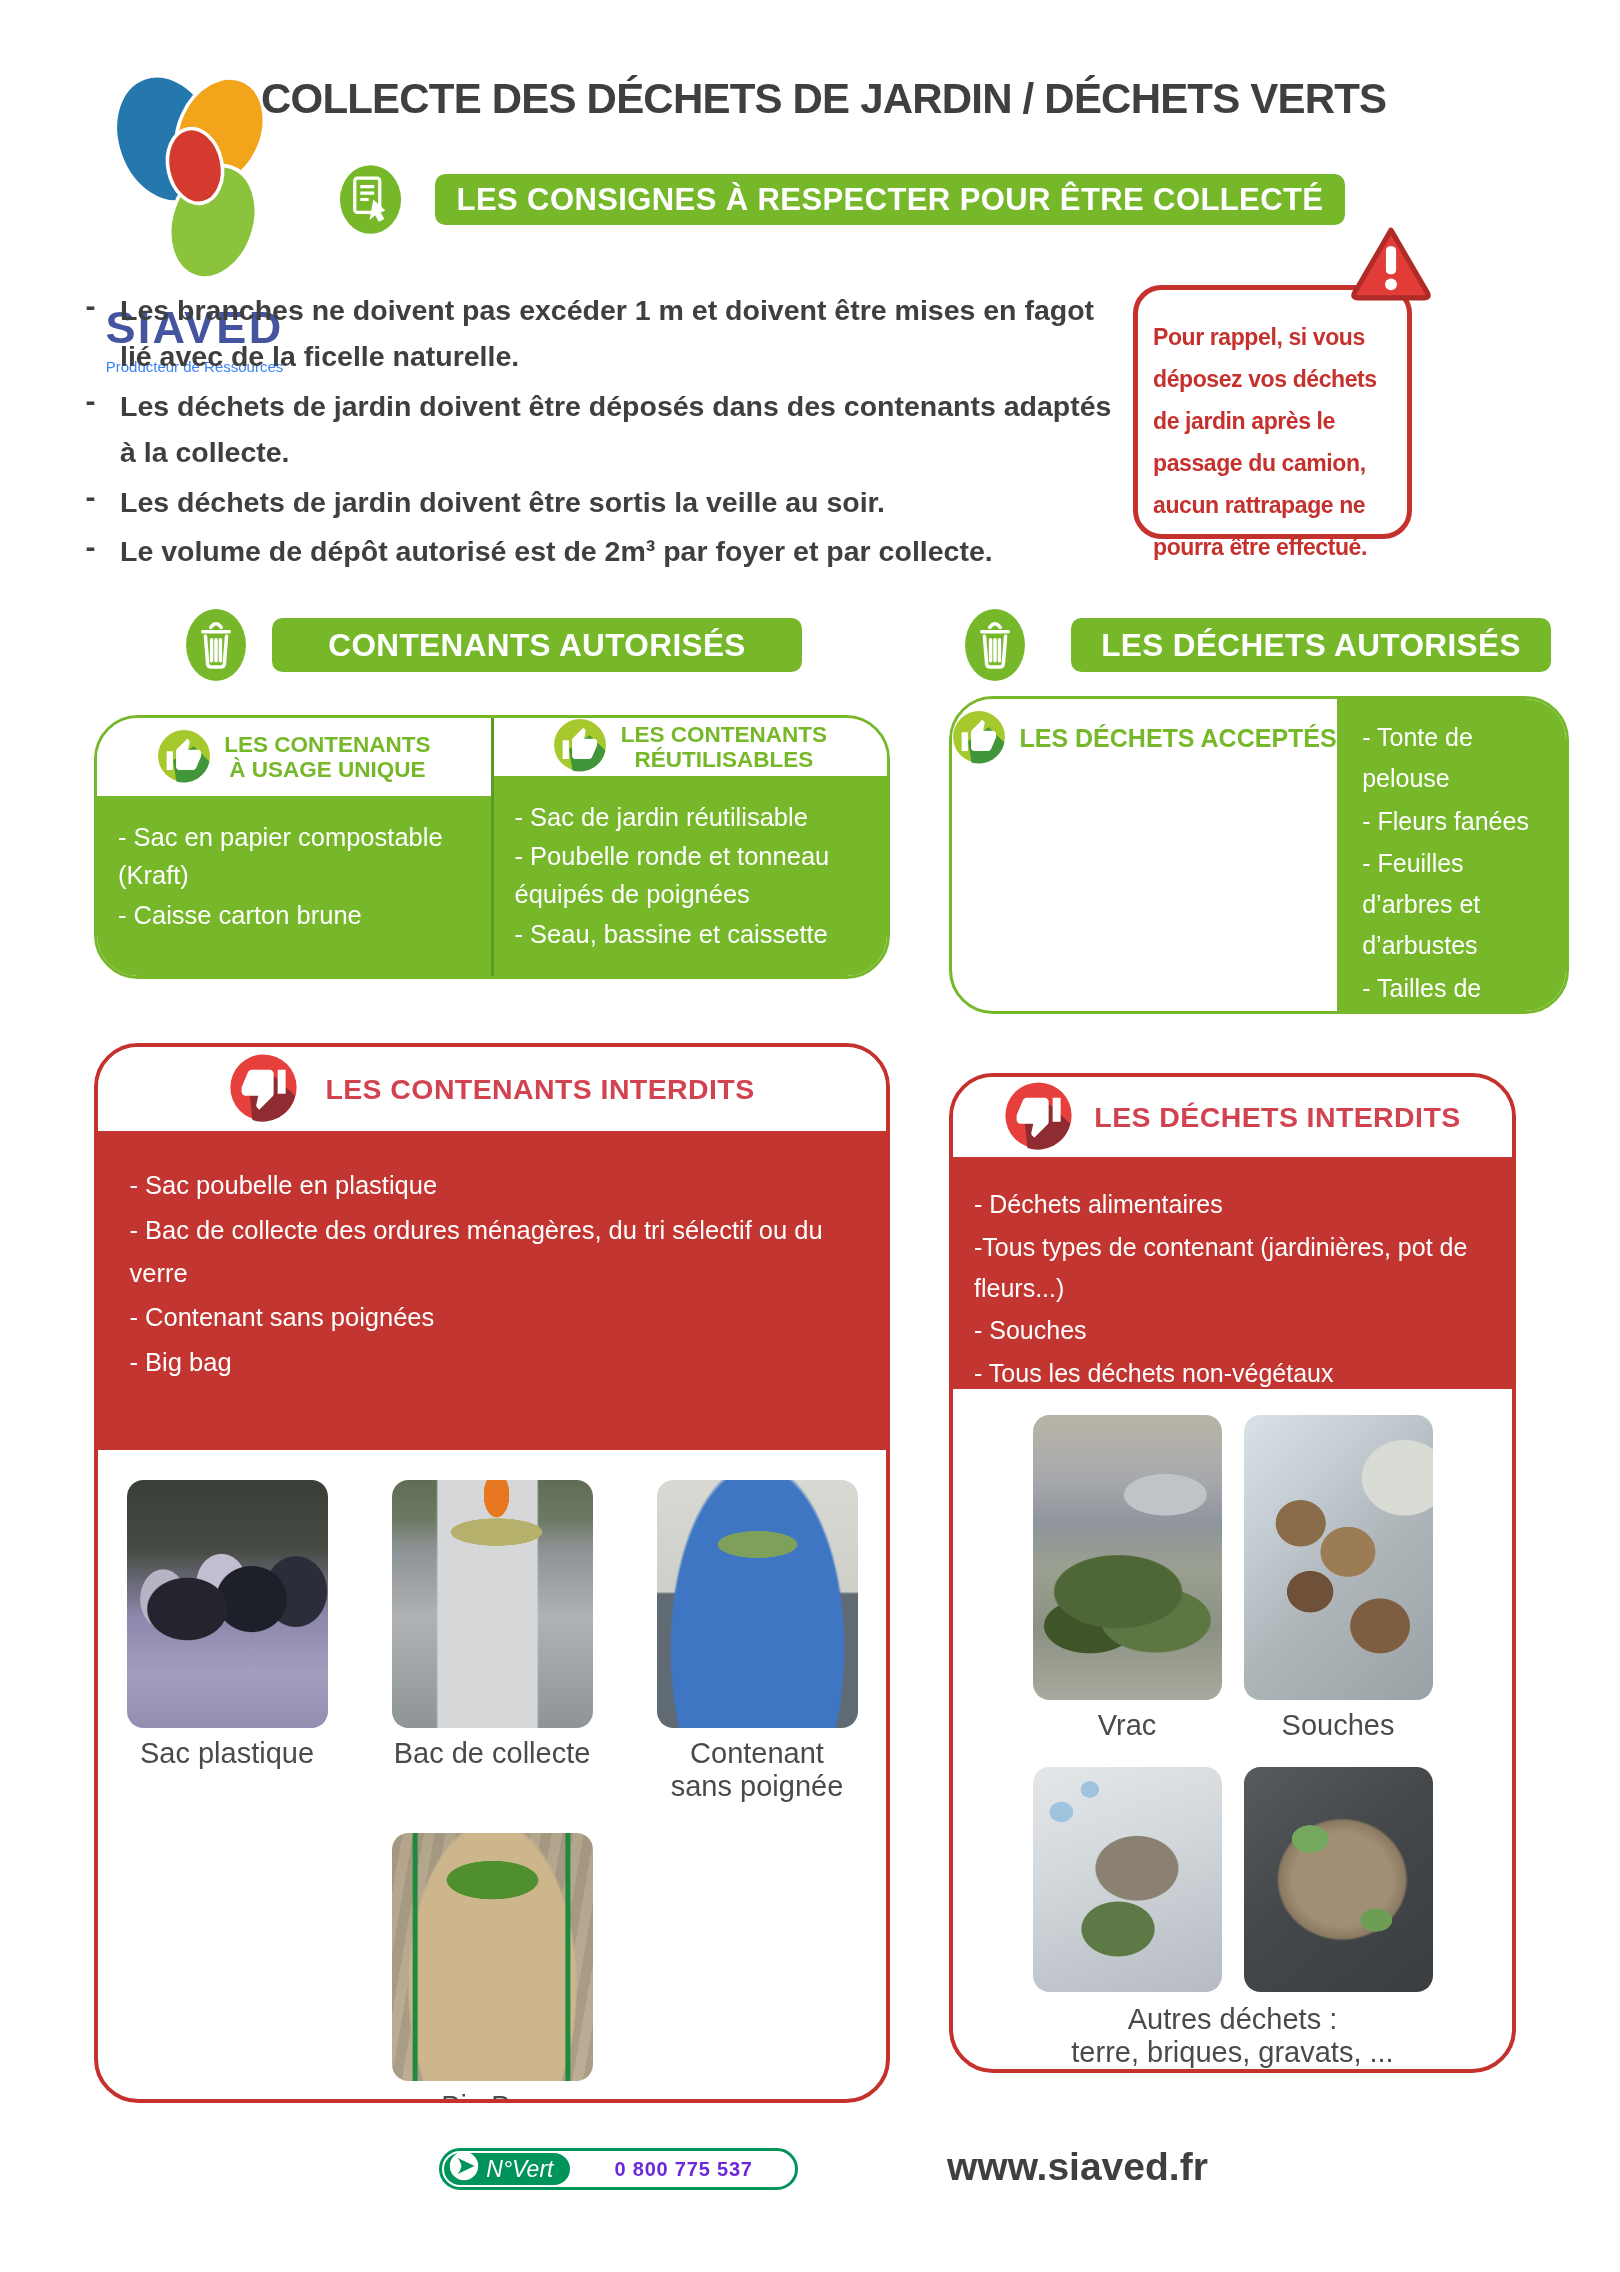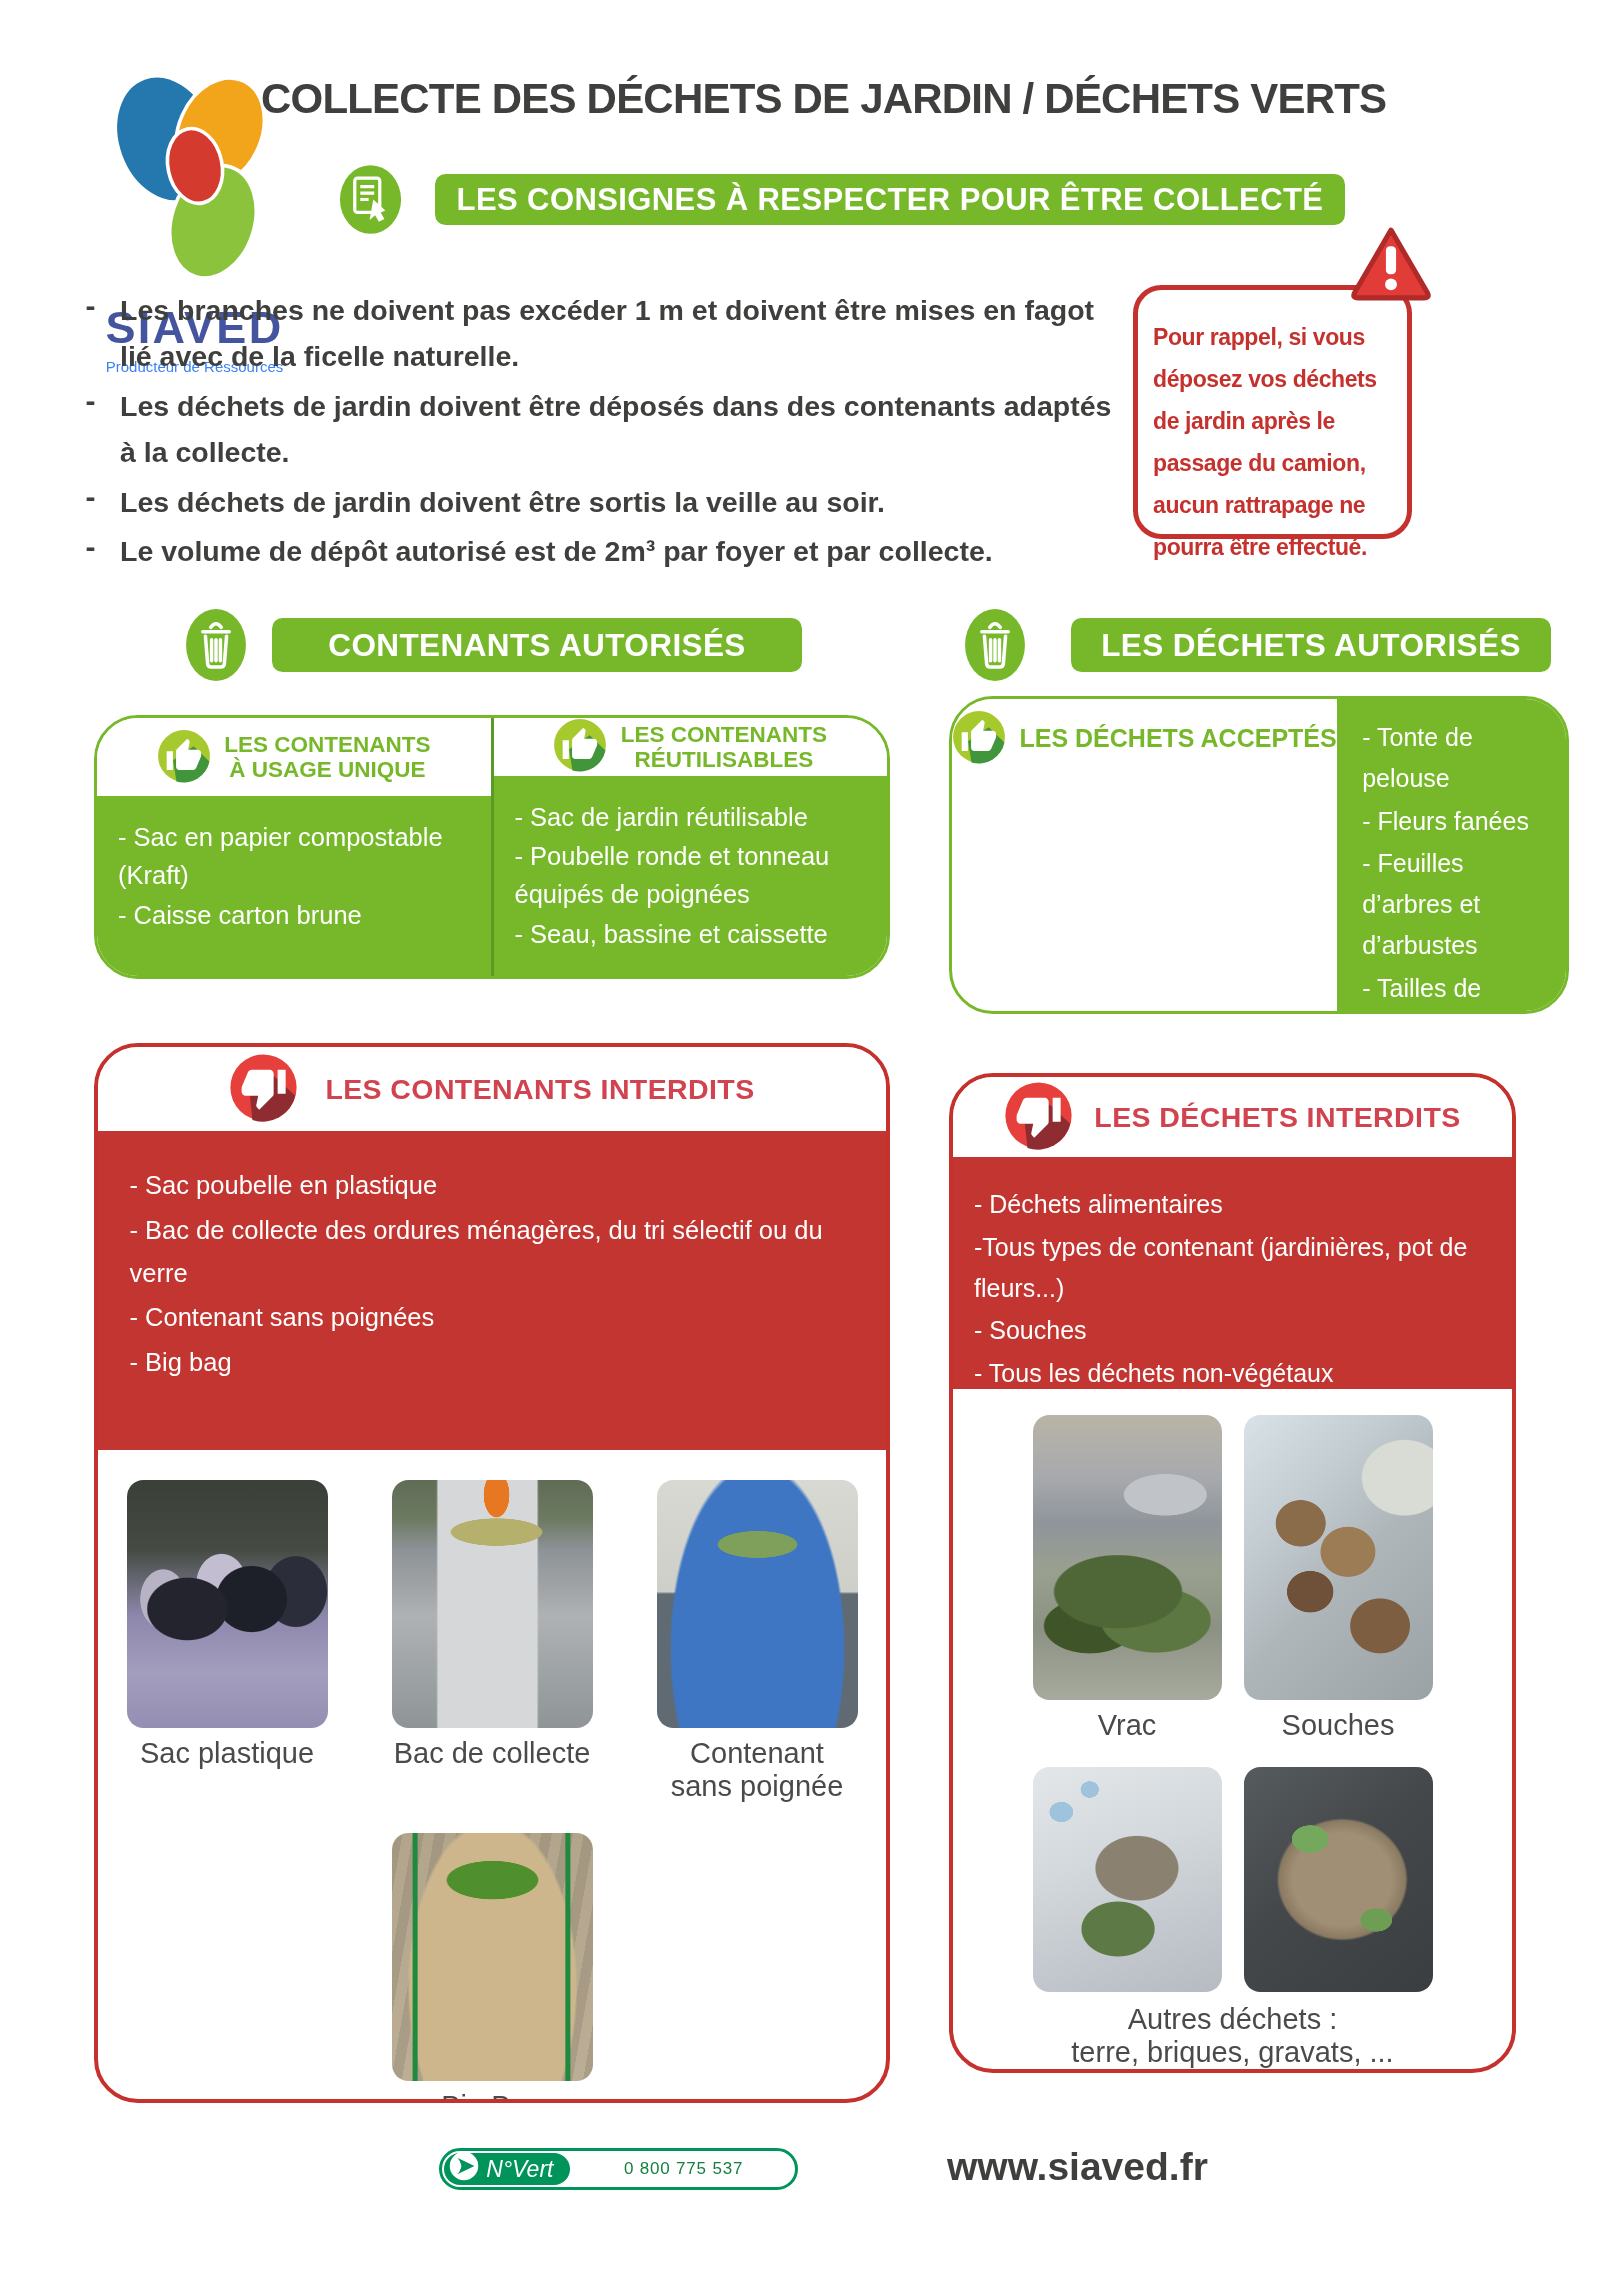--- a/index.html
+++ b/index.html
@@ -117,22 +117,22 @@
     radial-gradient(30px 22.5px at 35% 32%,#74a85c 60%,transparent 62%),
     radial-gradient(26px 19px at 70% 68%,#6d9e54 60%,transparent 62%),
     radial-gradient(ellipse 90px 84px at 52% 50%,#a08f74 55%,#8a7a62 70%,transparent 73%),
     linear-gradient(140deg,#565b5e 0%,#44484b 45%,#3a3e41 100%);}
 
   
   .nvert{left:439px;top:2148px;width:359px;height:42px;border:3px solid #00935a;border-radius:24px;
          display:flex;background:#fff;box-sizing:border-box;}
   .nvert-left{background:#00935a;border-radius:19.5px;margin:2.3px;padding:0 16.5px 0 4.5px;display:flex;
               align-items:center;gap:7.5px;color:#fff;font-style:italic;font-weight:normal;font-size:23px;white-space:nowrap;}
-  .nvert-num{flex:1;display:flex;align-items:center;justify-content:center;color:#15803d;
-             font-weight:normal;font-size:17px;letter-spacing:0.8px;}
+  .nvert-num{flex:1;display:flex;align-items:center;justify-content:center;color:#6d28d9;
+             font-weight:bold;font-size:20px;letter-spacing:0.8px;}
   .website{left:947px;top:2145px;font-size:39px;font-weight:bold;color:#3f3f3e;}
 </style>
 </head>
 <body>
 
 <div class="page">
 
   <div class="abs logo">
     <span>
       <svg width="180" height="225" viewBox="0 0 100 124">

